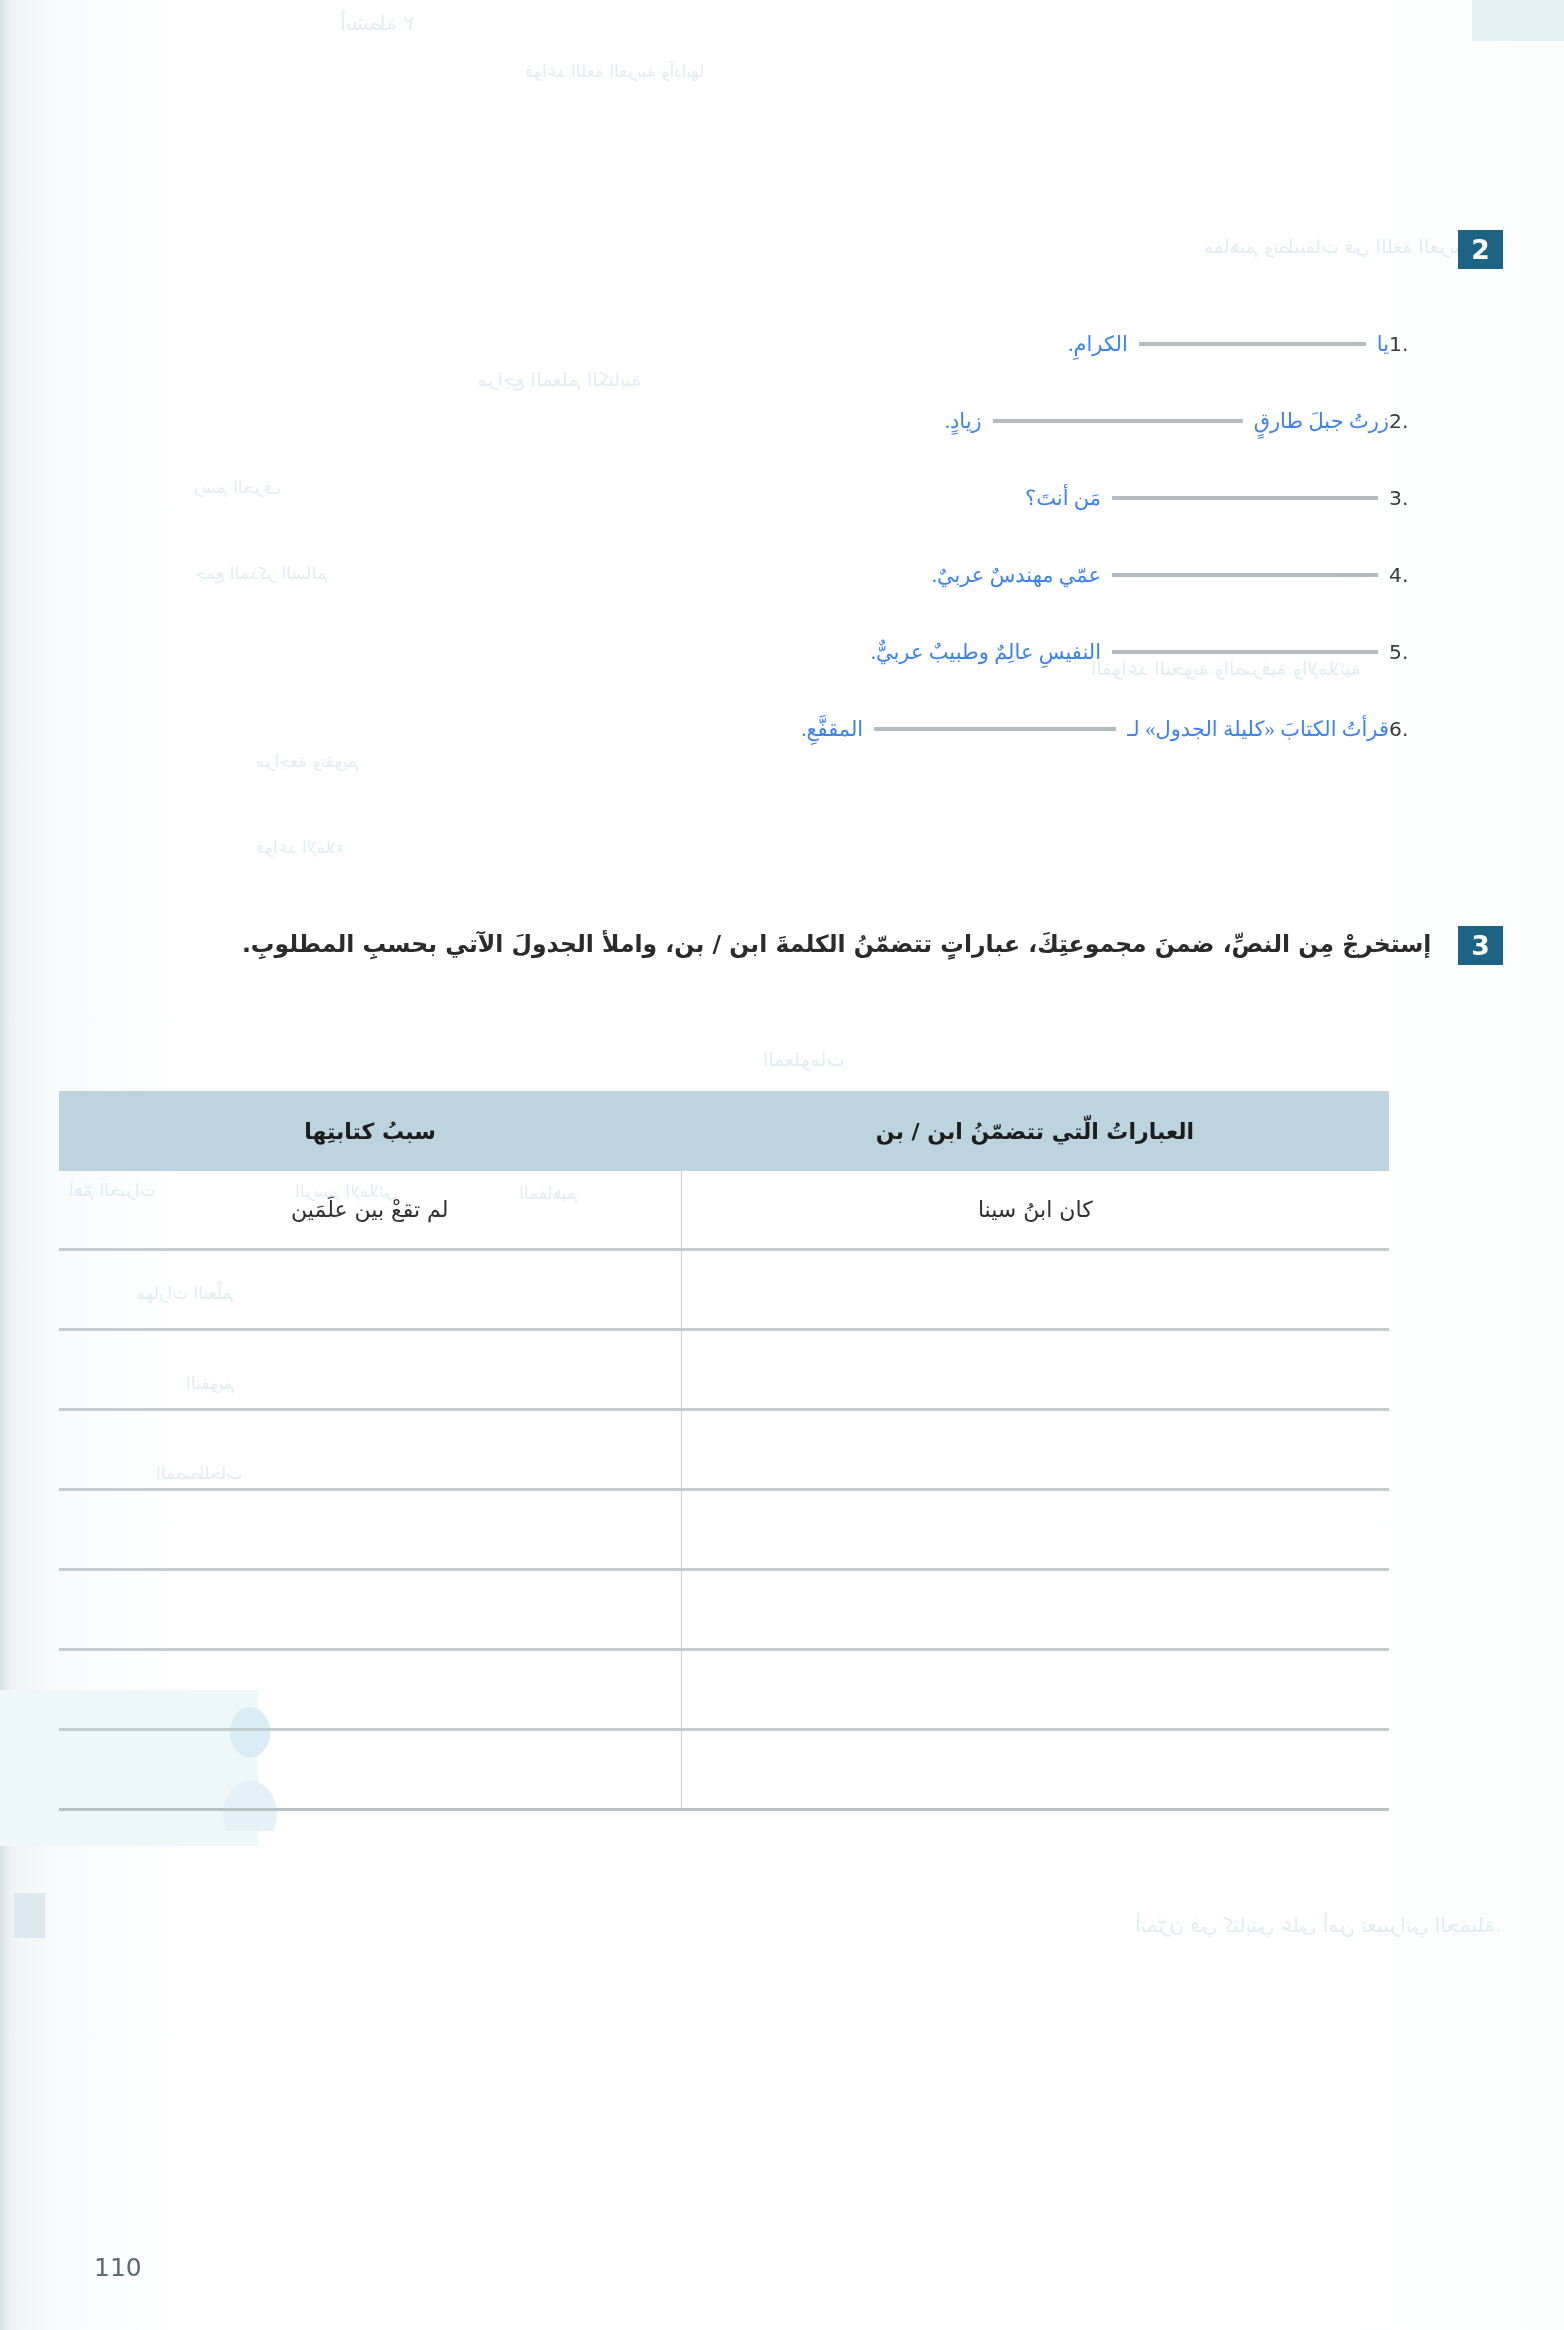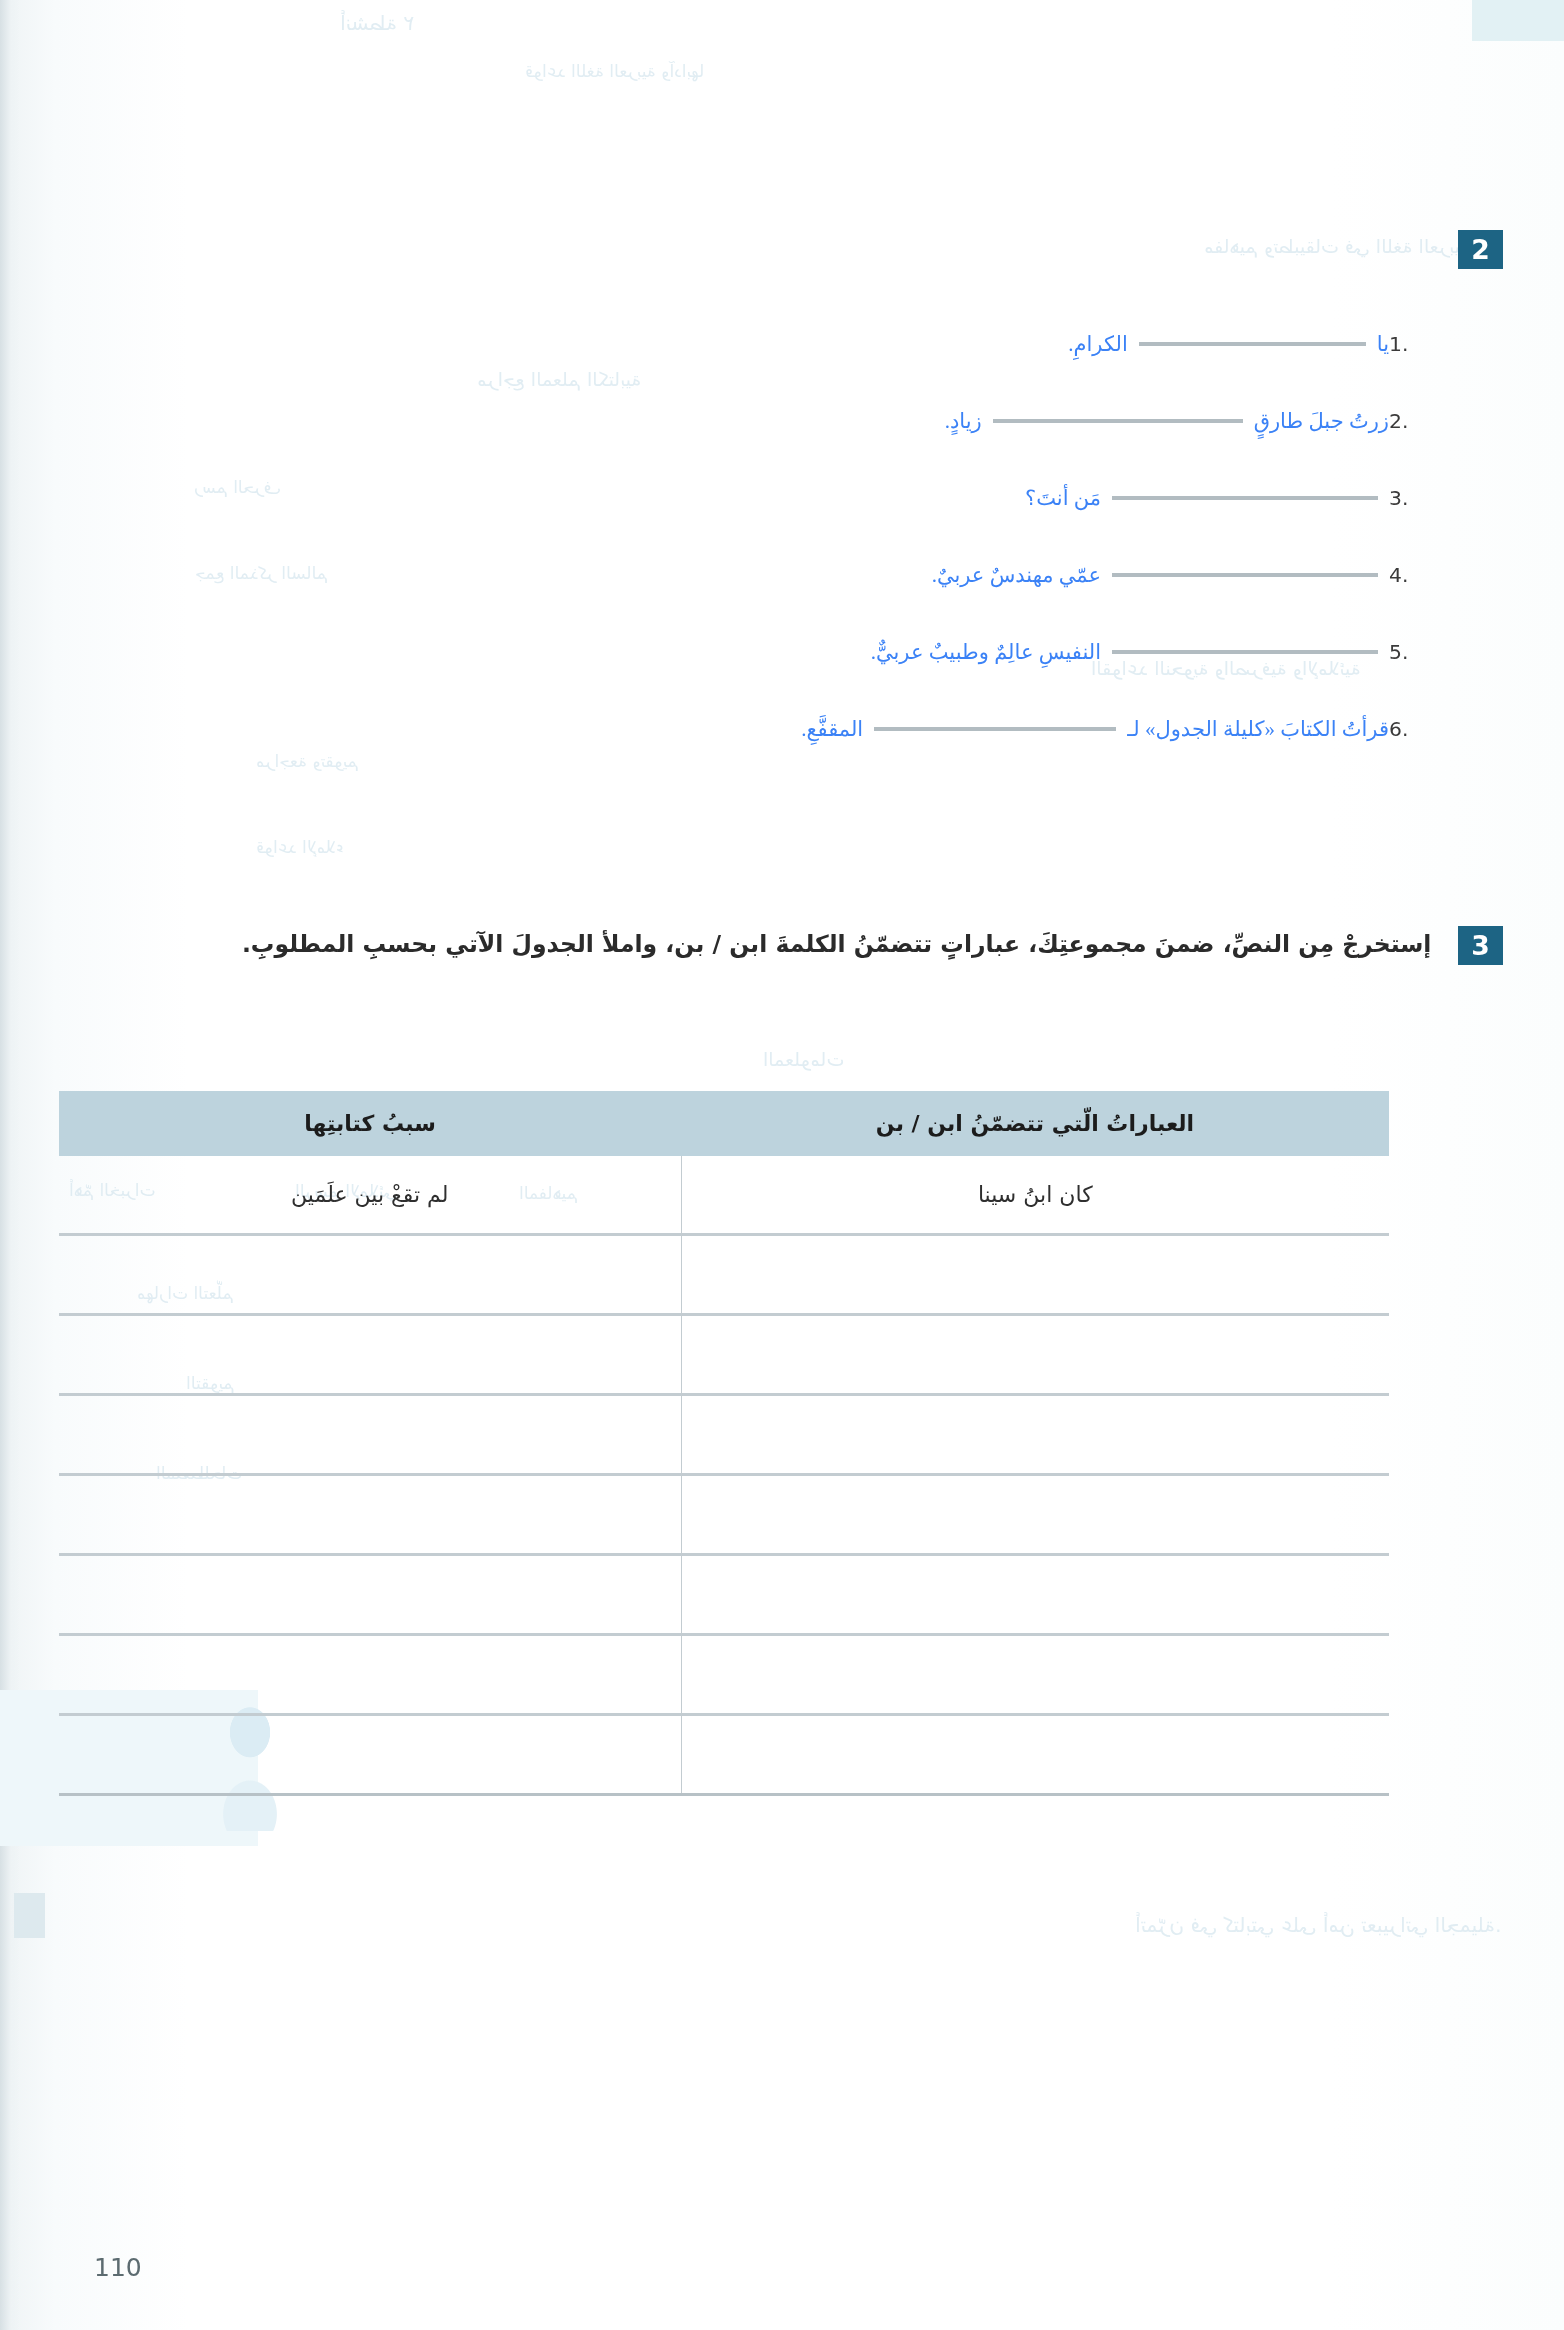--- a/index.html
+++ b/index.html
@@ -156,21 +156,21 @@
     width: 1330px;
     border-collapse: collapse;
     table-layout: fixed;
   }
 
   .tbl th {
     background: #bdd3dd;
     color: #1c1c1c;
     font-size: 22px;
     font-weight: bold;
-    height: 65px;
+    height: 80px;
     text-align: center;
     border: none;
     padding: 0;
   }
 
   .tbl th.col-a { width: 708px; }
   .tbl th.col-b { width: 622px; }
 
   .tbl td {
     height: 77px;

